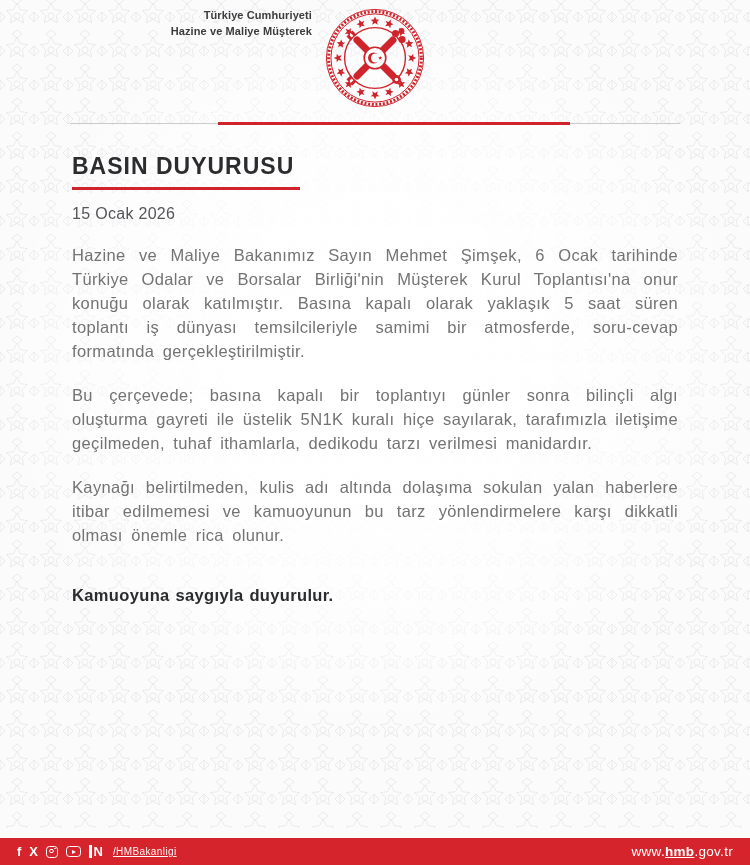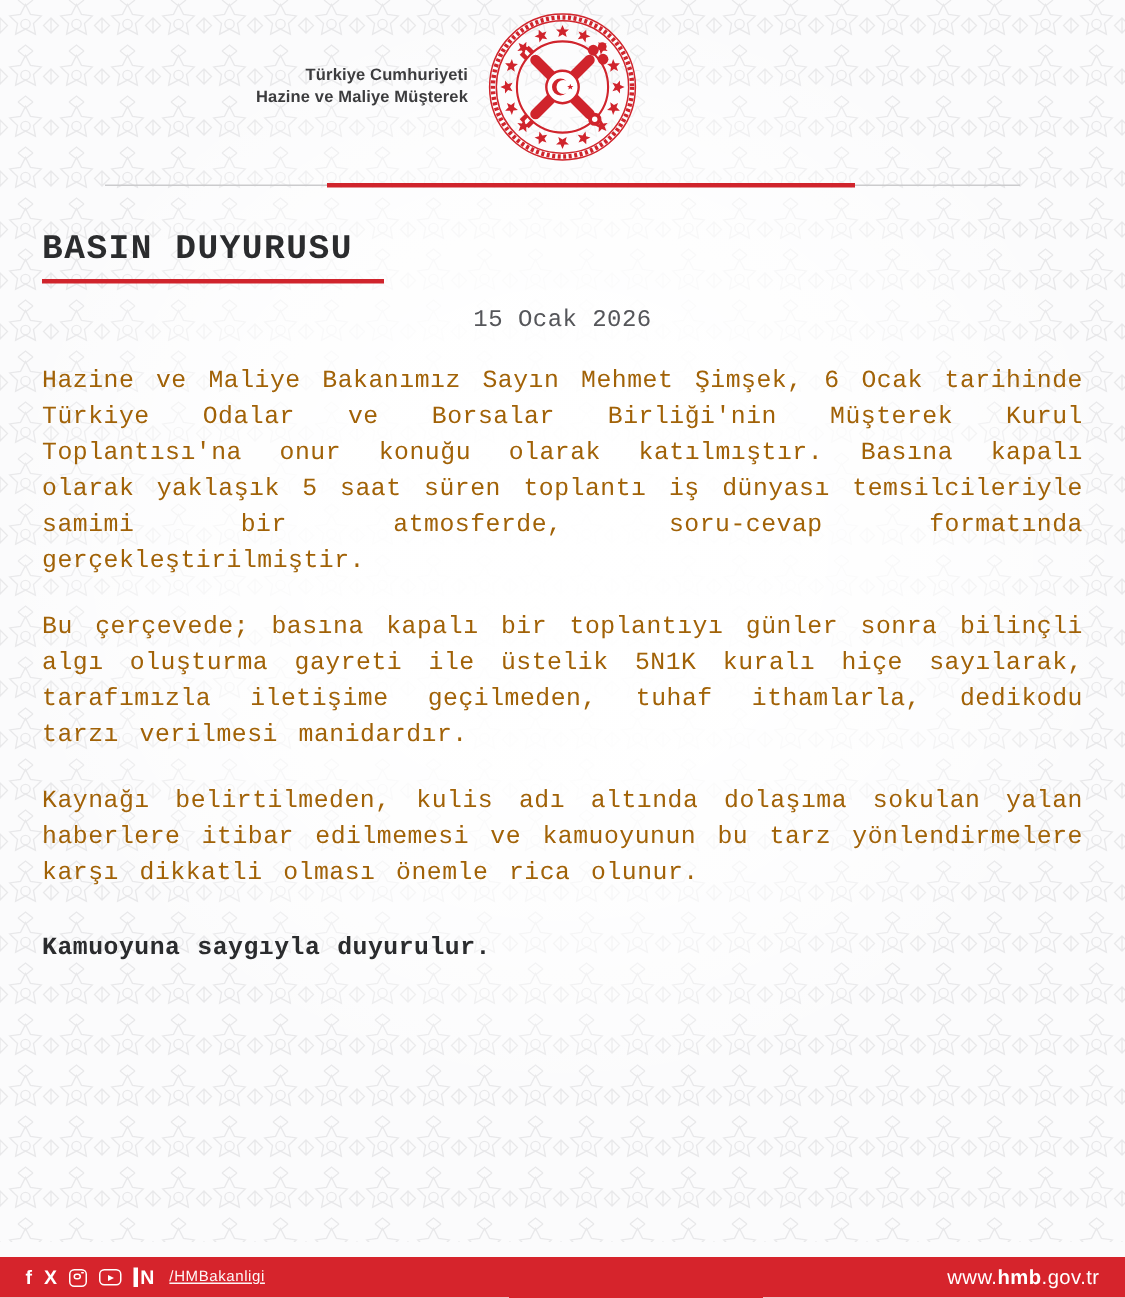--- a/index.html
+++ b/index.html
@@ -12,61 +12,61 @@
   .bg-vignette {
     position: absolute; inset: 0 0 37px 0; z-index: 1;
     background: radial-gradient(closest-side at 50% 44%,
       rgba(255,255,255,0.98) 0%, rgba(255,255,255,0.9) 45%,
       rgba(255,255,255,0.55) 75%, rgba(255,255,255,0.05) 100%);
   }
 
   .content { position: relative; z-index: 2; }
 
   
-  .hdr { display: flex; align-items: center; justify-content: center; gap: 13px; padding-top: 8px; }
+  .hdr { display: flex; align-items: flex-start; justify-content: center; gap: 13px; padding-top: 8px; }
   .hdr-block { width: 252px; font-size: 11px; line-height: 15.5px; font-weight: 700; color: #3c3c3e; letter-spacing: 0.1px; }
   .hdr-left { text-align: right; }
   .hdr-right { text-align: left; }
   .logo-wrap { width: 100px; height: 100px; flex: 0 0 auto; }
 
   
   .divider { position: relative; height: 5px; margin-top: 13px; }
   .divider .gray-line { position: absolute; left: 70px; right: 70px; top: 1.5px; height: 1.8px; background: #cbcbcd; }
   .divider .red-line { position: absolute; left: 218px; width: 352px; top: 0.5px; height: 3.6px; background: #d0242c; }
 
   
-  .main { padding: 0 28px; font-family: Liberation Mono, monospace; }
+  .main { padding: 0 72px; }
   .title { margin-top: 27px; font-size: 23px; font-weight: 700; letter-spacing: 1px; color: #2b2c2e; }
   .title-underline { width: 228px; height: 3.2px; background: #d0242c; margin-top: 7px; }
-  .date { margin-top: 15px; text-align: center; font-size: 16px; color: #55565a; letter-spacing: 0.3px; }
+  .date { margin-top: 15px; text-align: left; font-size: 16px; color: #55565a; letter-spacing: 0.3px; }
 
   .body-text p {
     margin-top: 20px; text-align: justify;
-    font-size: 16.5px; line-height: 24px; color: #a16207;
+    font-size: 16.5px; line-height: 24px; color: #737373;
     letter-spacing: 0.35px; word-spacing: 3.5px;
   }
-  .body-text p.closing { margin-top: 26px; font-weight: 700; color: #2b2c2e; text-align: left; word-spacing: 1px; }
+  .body-text p.closing { margin-top: 36px; font-weight: 700; color: #2b2c2e; text-align: left; word-spacing: 1px; }
 
   
   .footer {
     position: absolute; left: 0; right: 0; bottom: 0; height: 27px; z-index: 3;
     background: #d6242c; display: flex; align-items: center; justify-content: space-between;
     padding: 0 17px; color: #fff;
   }
   .social { display: flex; align-items: center; gap: 8px; }
   .glyph-icon { font-weight: 700; font-size: 13px; line-height: 13px; color: #fff; }
   .ig-icon { width: 12px; height: 12px; border: 1.4px solid #fff; border-radius: 3.5px; position: relative; }
   .ig-lens { position: absolute; left: 2.4px; top: 2.4px; width: 4.4px; height: 4.4px; border: 1.2px solid #fff; border-radius: 50%; }
   .ig-dot { position: absolute; right: 1px; top: 1px; width: 1.6px; height: 1.6px; background: #fff; border-radius: 50%; }
   .yt-icon { width: 15px; height: 11.5px; border: 1.4px solid #fff; border-radius: 3.5px; display: flex; align-items: center; justify-content: center; }
   .yt-play { width: 0; height: 0; border-left: 4px solid #fff; border-top: 2.6px solid transparent; border-bottom: 2.6px solid transparent; margin-left: 1px; }
   .n-icon { display: flex; align-items: center; height: 13px; border-left: 3.2px solid #fff; padding-left: 1.5px; font-weight: 700; font-size: 13px; line-height: 13px; }
   .handle { font-size: 10px; letter-spacing: 0.4px; margin-left: 2px; opacity: 0.96; text-decoration: underline; }
   .website { font-size: 13.5px; letter-spacing: 0.3px; }
-  .website b { font-weight: 700; }
+  .website b { font-weight: 700; text-decoration: underline; }
 </style>
 </head>
 <body>
 
 <div class="page">
 
   <svg class="bg-pattern" width="750" height="828">
     <defs>
       <pattern id="geo" width="34" height="34" patternUnits="userSpaceOnUse">
         <g stroke="#e7e7e9" fill="none" stroke-width="0.9">

